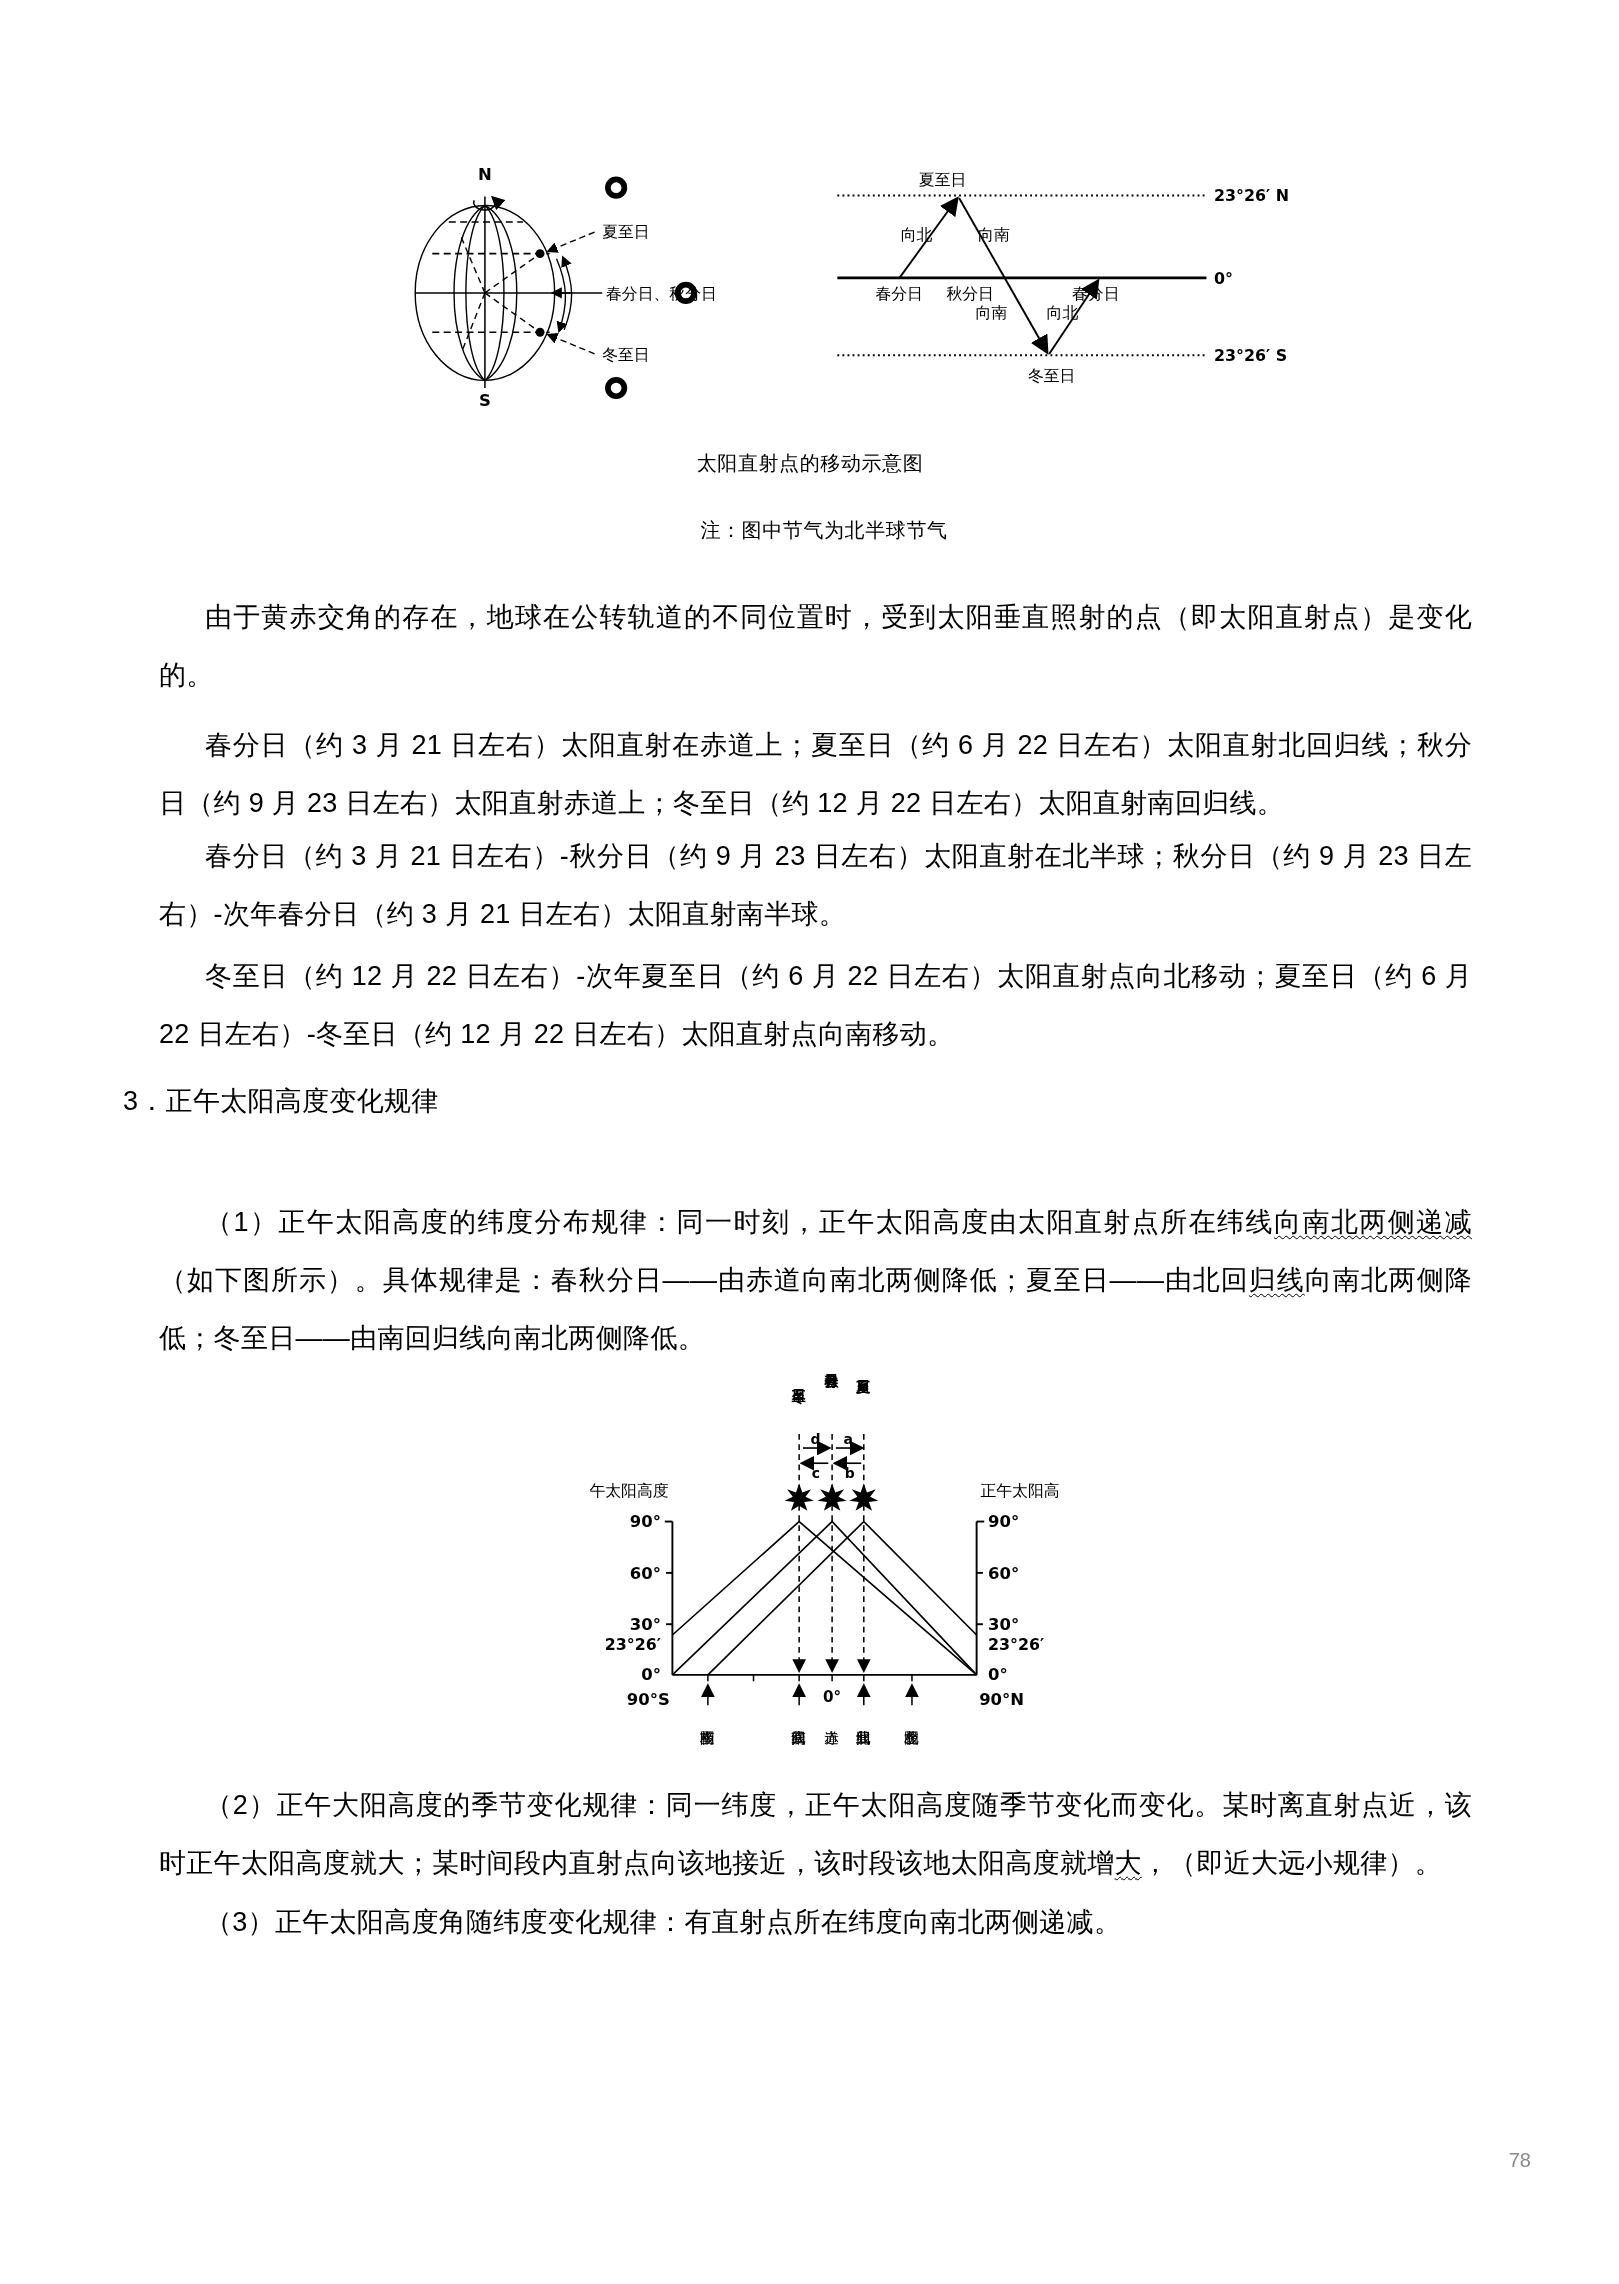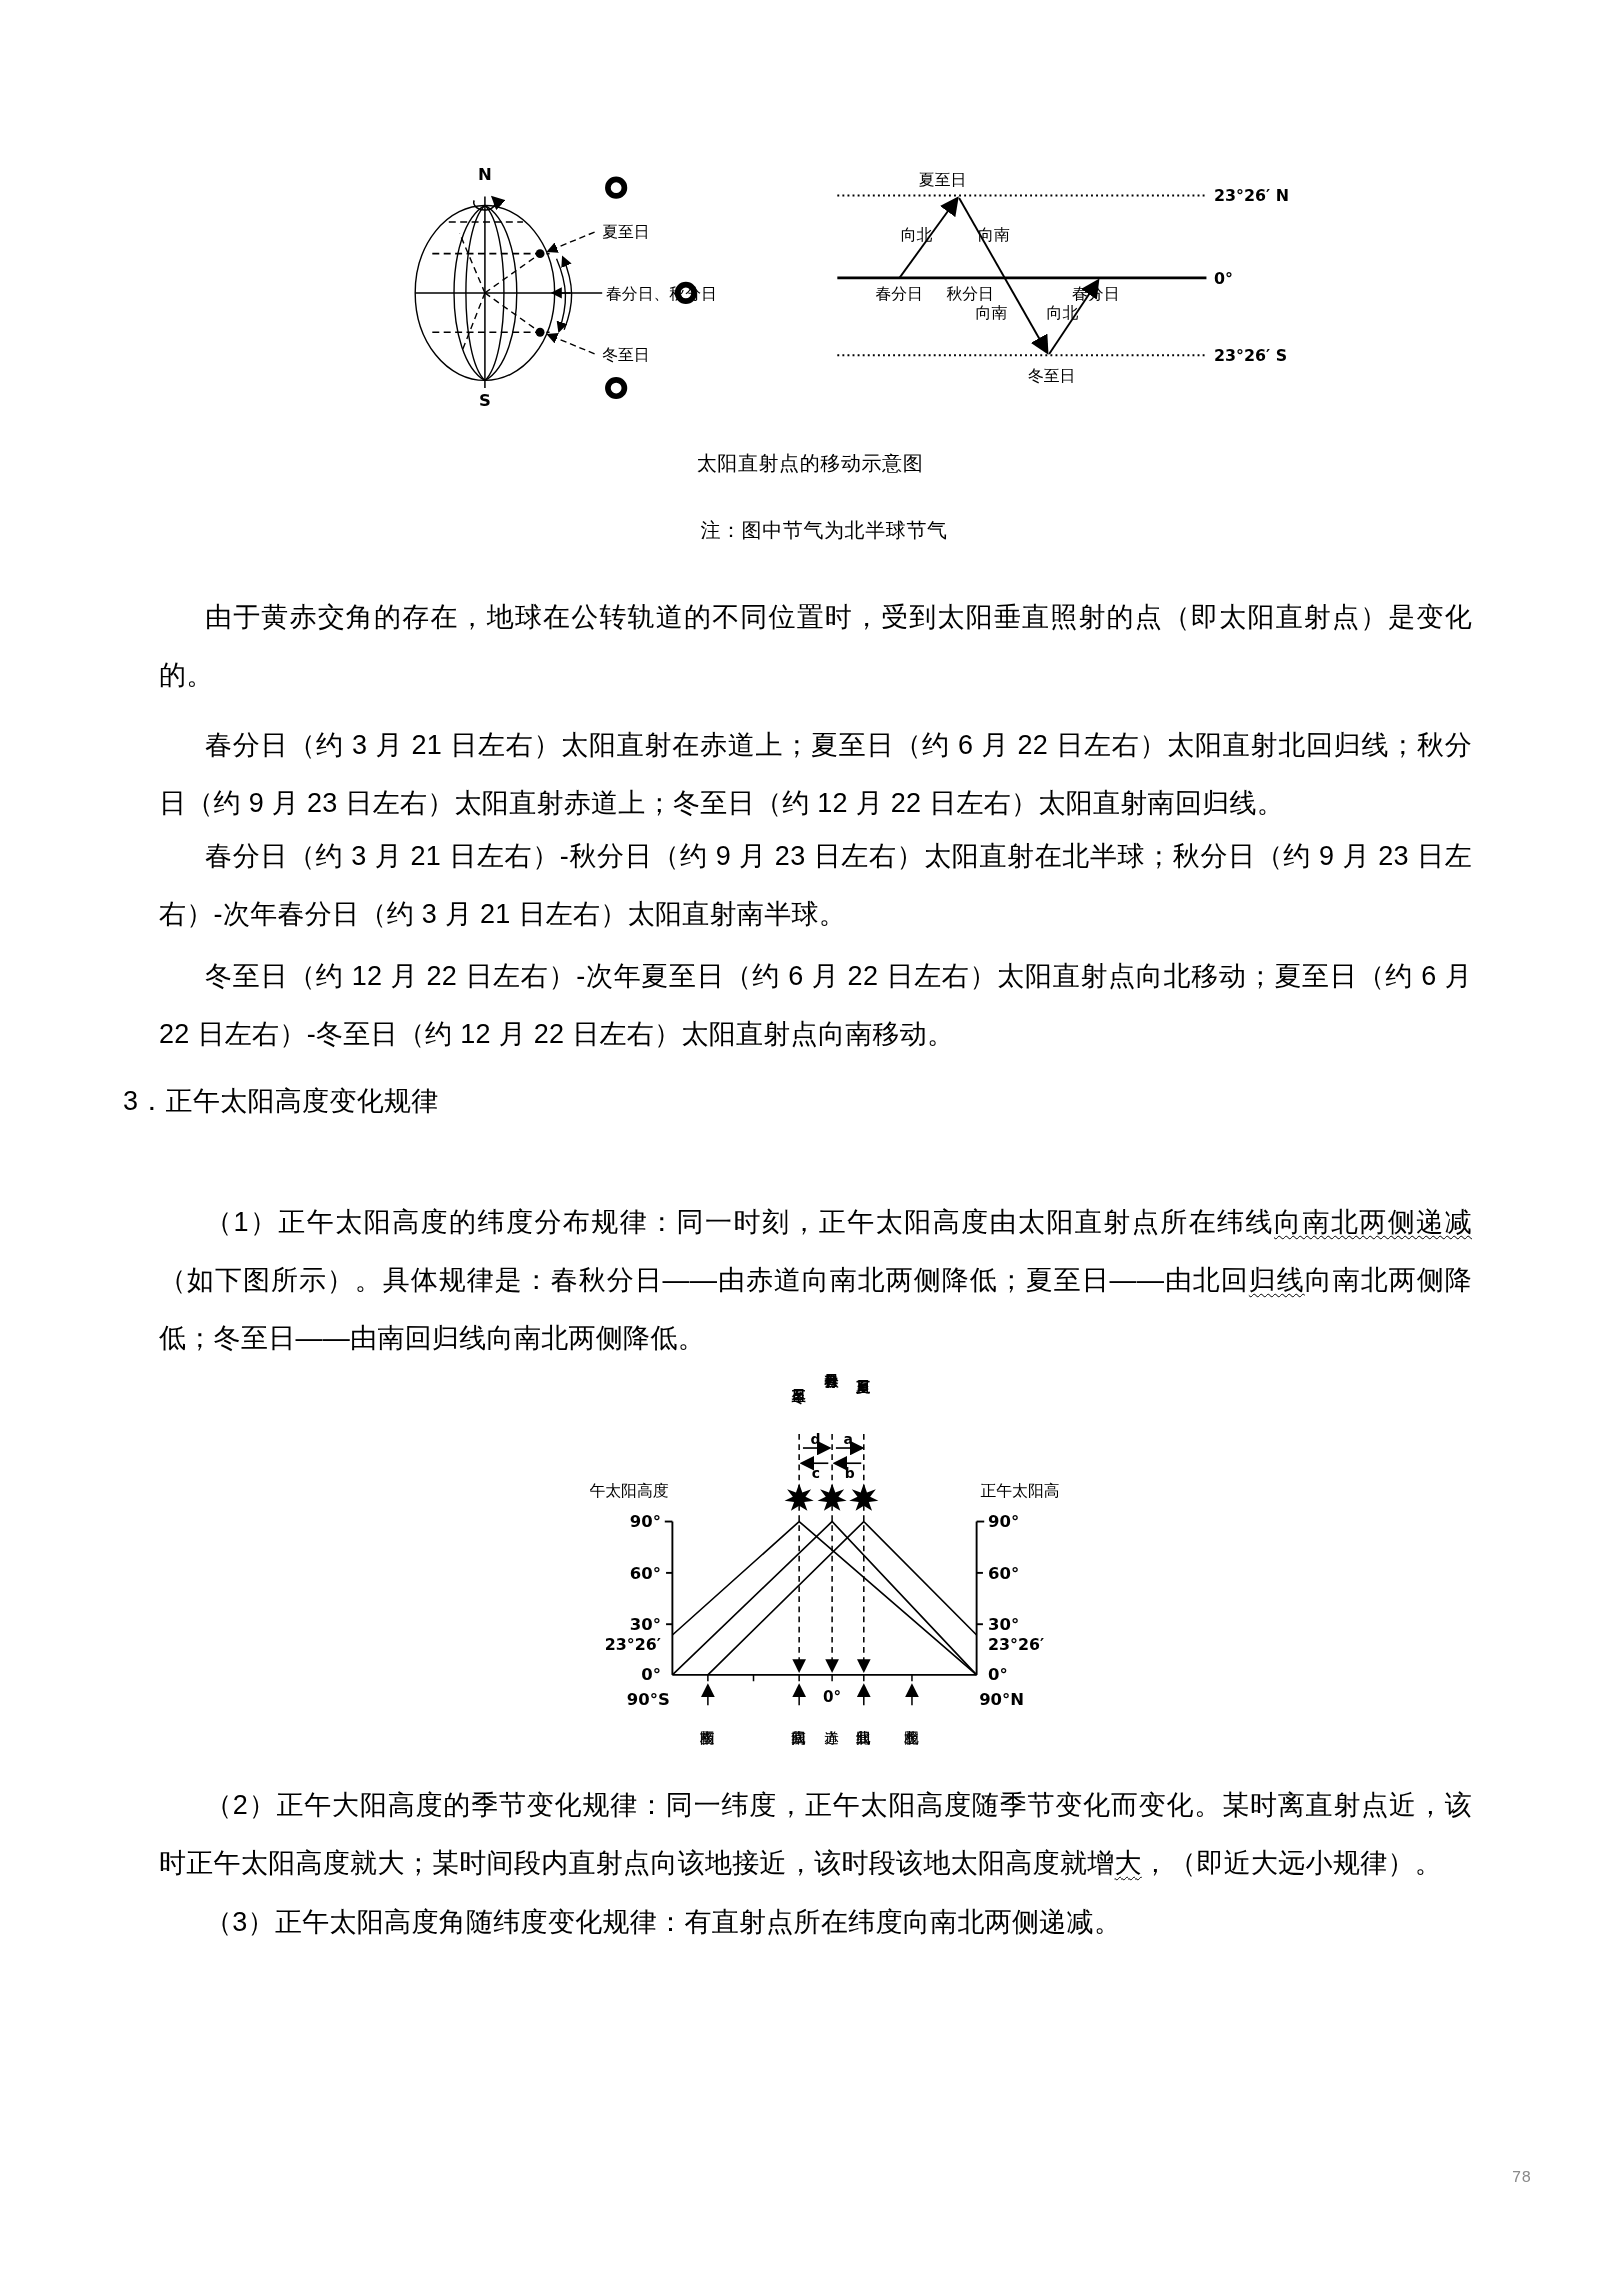--- a/index.html
+++ b/index.html
@@ -52,24 +52,24 @@
     text-decoration-style:wavy;
     text-decoration-thickness:1.3px;
     text-underline-offset:3.8px;
   }
 
   
   .fig2{position:absolute;left:590px;top:1339px;width:469px;height:431px;}
 
   .pagenum{
     position:absolute;
-    right:89px;bottom:97px;
-    font-size:16px;
+    right:89px;bottom:112px;
+    font-size:20px;
     color:#8a8a8a;
-    font-family:Liberation Mono, monospace;
+    font-family:Liberation Sans, sans-serif;
   }
   svg{display:block;}
   svg text{font-family:"DejaVu Sans","Liberation Sans",sans-serif;}
 </style>
 </head>
 <body>
 
 <div class="page">
 
   <div class="fig1">

